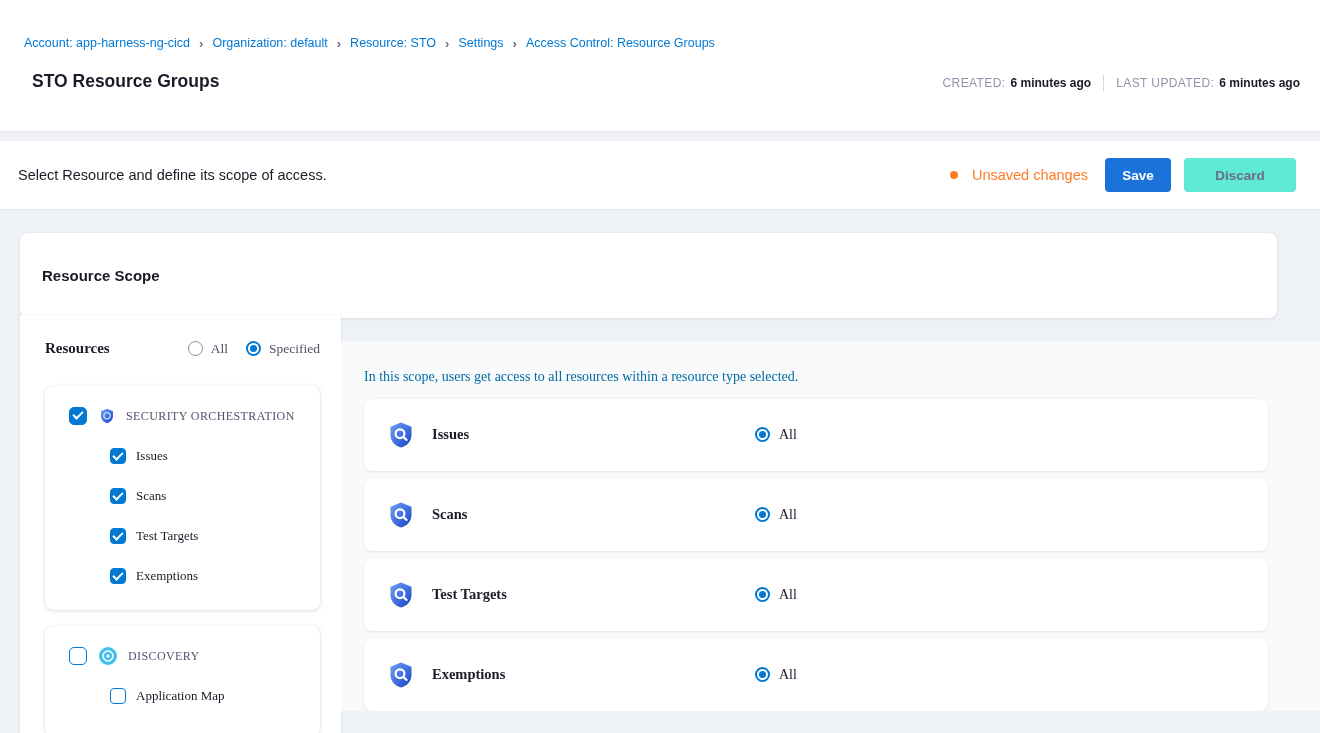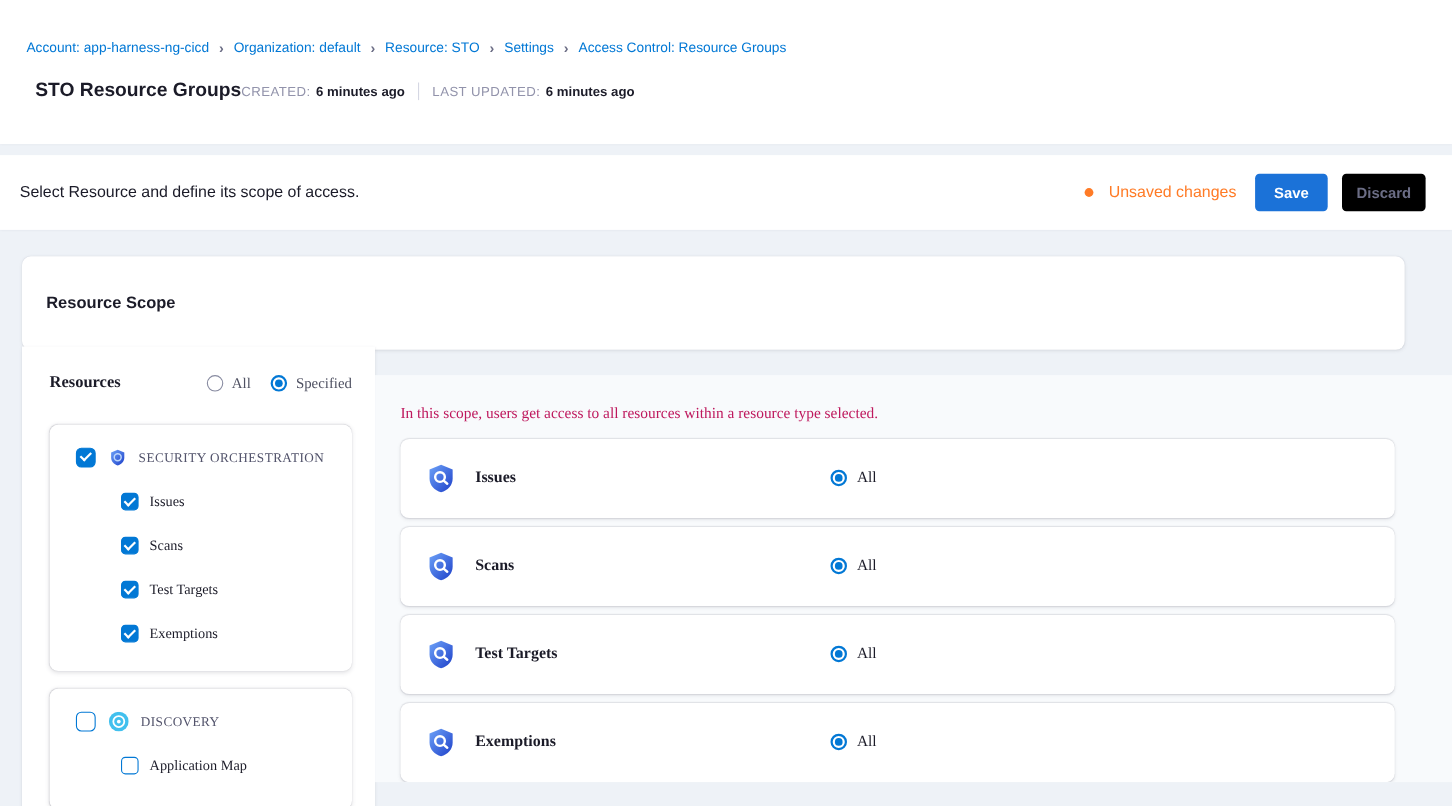--- a/index.html
+++ b/index.html
@@ -10,41 +10,41 @@
     color:#1b1b28;
   }
   
   .page-header {
     background:#fff; height:131px; padding:36px 20px 10px 24px;
     box-shadow:0 1px 2px rgba(40,41,61,.06);
   }
   .breadcrumb { display:flex; align-items:center; font-size:12.5px; }
   .breadcrumb a { color:#0278d5; text-decoration:none; cursor:pointer; }
   .crumb-sep { color:#6b6d85; font-size:13px; font-weight:700; margin:0 9px; line-height:1; }
-  .title-row { display:flex; align-items:flex-end; margin-top:21px; }
+  .title-row { display:flex; align-items:flex-end; justify-content:space-between; margin-top:21px; }
   .page-title { font-size:17.5px; font-weight:700; color:#1b1b28; margin-left:8px; }
   .meta { display:flex; align-items:center; font-size:12px; margin-bottom:1px; }
   .meta-label { color:#9293ab; letter-spacing:.4px; }
   .meta-value { color:#1b1b28; font-weight:700; margin-left:5px; }
   .meta-divider { width:1px; height:16px; background:#d5d7e3; margin:0 12px; }
 
   
   .toolbar {
     background:#fff; height:68px; margin-top:10px;
     display:flex; align-items:center; justify-content:space-between;
     padding:0 24px 0 18px;
     box-shadow:0 1px 2px rgba(40,41,61,.06);
   }
   .toolbar-desc { font-size:14.5px; color:#1b1b28; }
   .toolbar-actions { display:flex; align-items:center; }
   .unsaved { display:flex; align-items:center; color:#ff7b26; font-size:14.5px; }
   .unsaved-dot { width:8px; height:8px; border-radius:50%; background:#ff7b26; margin-right:14px; }
   .btn { border:none; border-radius:4px; font-family:inherit; font-size:13.5px; font-weight:700; cursor:pointer; height:34px; }
   .btn-save { background:#1a73d4; background:#1b72d8; color:#fff; width:66px; margin-left:17px; }
-  .btn-discard { background:#000000; color:#6b6d85; width:76px; margin-left:13px; }
+  .btn-discard { background:#5eead4; color:#6b6d85; width:112px; margin-left:13px; }
 
   
   .scope-card {
     background:#fff; border-radius:8px; height:85px;
     margin:24px 43px 5px 20px;
     display:flex; align-items:center; padding:0 22px;
     box-shadow:0 0 1px rgba(40,41,61,.08), 0 1px 3px rgba(96,97,112,.14);
   }
   .scope-label { font-size:15px; font-weight:700; }
   .dropdown {
@@ -93,21 +93,21 @@
   .checkbox.big { width:18px; height:18px; flex:0 0 18px; border-radius:5px; }
   .checkbox.checked { background:#0278d5; }
   .checkbox.checked::after {
     content:""; display:block; width:4px; height:8px; margin-top:1px;
     border:solid #fff; border-width:0 2px 2px 0; transform:rotate(45deg);
   }
   .group-icon { margin-left:12px; display:flex; align-items:center; }
 
   
   .main-area { flex:1; background:#f8fafc; padding:28px 52px 0 23px; overflow:hidden; }
-  .main-desc { font-size:14px; color:#be185d; margin-bottom:14px; }
+  .main-desc { font-size:14px; color:#0369a1; margin-bottom:14px; }
   .resource-card {
     background:#fff; border-radius:8px; height:72px; margin-top:8px;
     display:flex; align-items:center; padding:0 24px 0 23px;
     box-shadow:0 0 1px rgba(40,41,61,.1), 0 1px 3px rgba(96,97,112,.12);
   }
   .resource-card .icon-wrap { width:28px; height:28px; flex:0 0 28px; }
   .resource-card .card-label { font-size:14.5px; font-weight:700; margin-left:17px; width:323px; }
   .card-access { display:flex; align-items:center; }
   .card-access .lbl { font-size:14px; color:#1b1b28; margin-left:9px; }
 </style>

